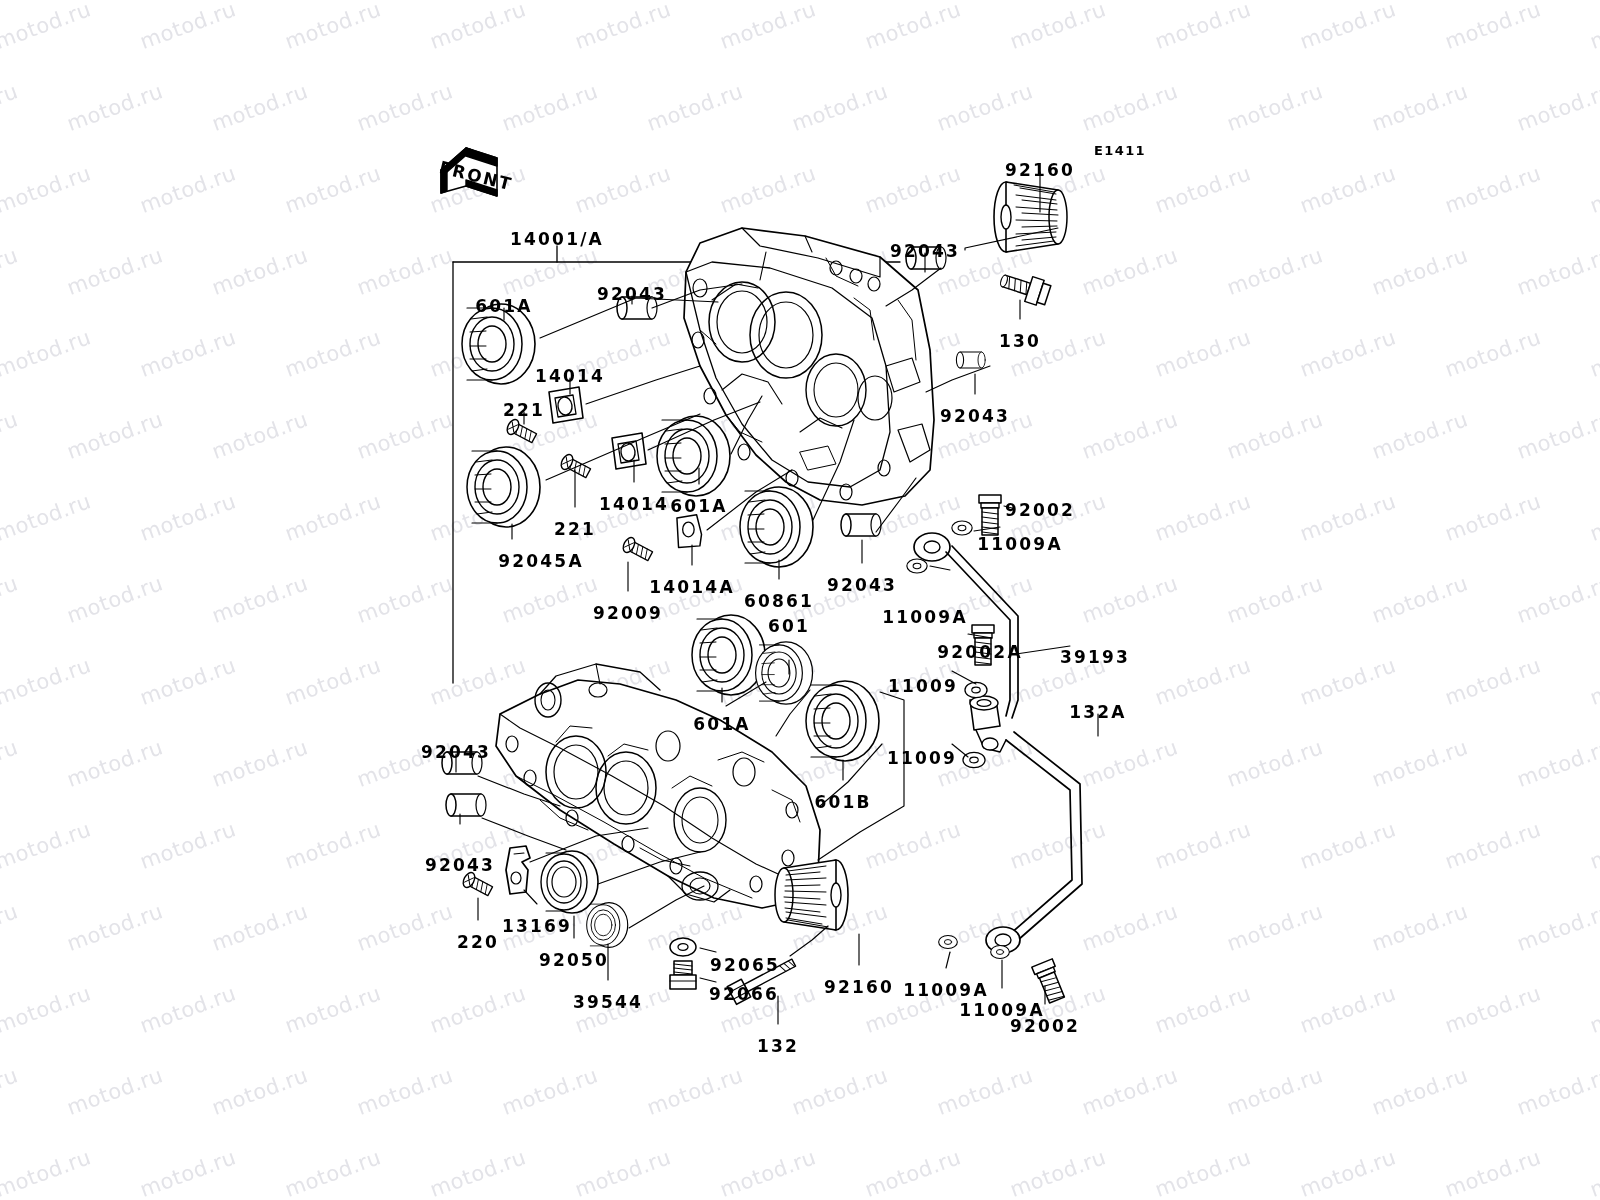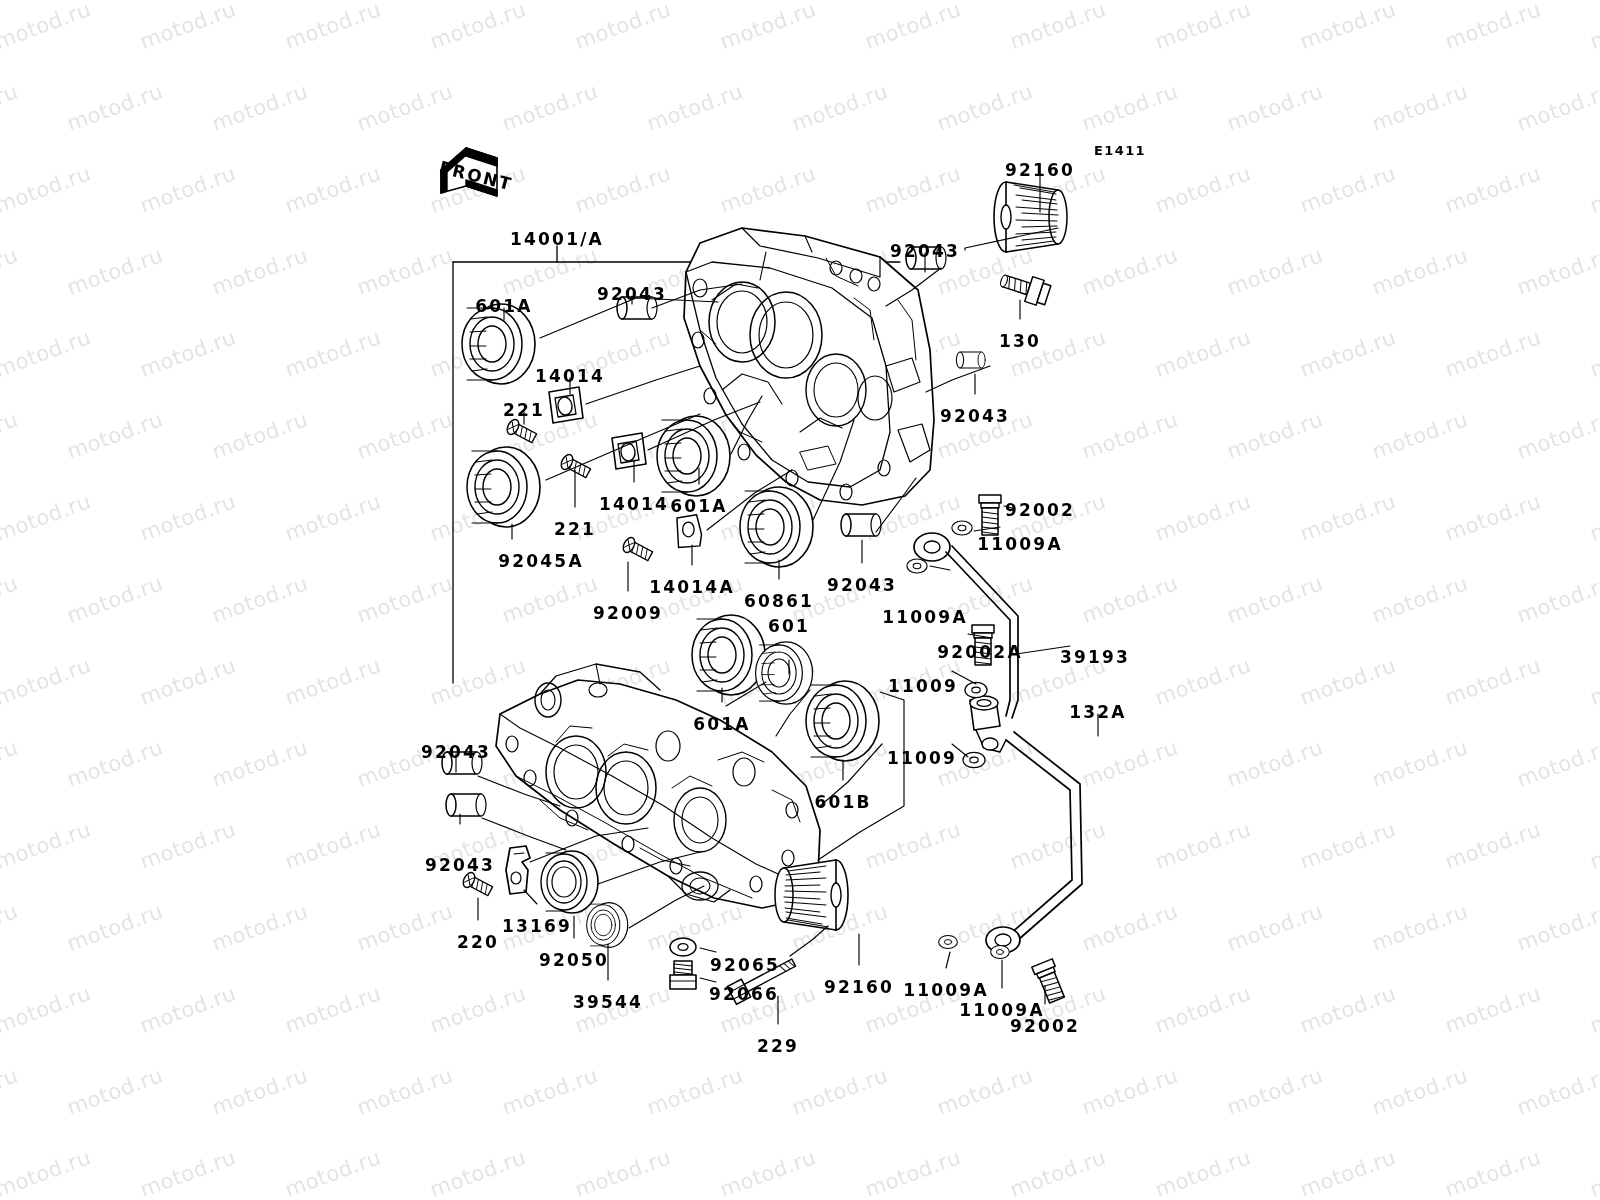--- a/index.html
+++ b/index.html
@@ -671,20 +671,20 @@
       <div class="lbl cx" style="left: 537px; top: 916px;">13169</div>
       <div class="lbl cx" style="left: 478px; top: 932px;">220</div>
       <div class="lbl cx" style="left: 574px; top: 950px;">92050</div>
       <div class="lbl cx" style="left: 745px; top: 955px;">92065</div>
       <div class="lbl cx" style="left: 946px; top: 980px;">11009A</div>
       <div class="lbl cx" style="left: 608px; top: 992px;">39544</div>
       <div class="lbl cx" style="left: 744px; top: 984px;">92066</div>
       <div class="lbl cx" style="left: 859px; top: 977px;">92160</div>
       <div class="lbl cx" style="left: 1002px; top: 1000px;">11009A</div>
       <div class="lbl cx" style="left: 1045px; top: 1016px;">92002</div>
-      <div class="lbl cx" style="left: 778px; top: 1036px;">229</div>
+      <div class="lbl cx" style="left: 778px; top: 1036px;">132</div>
     </div>
 
   <div id="front-badge">
     <div class="ftxt">FRONT</div>
   </div>
 
 </div>
 
 </body></html>

